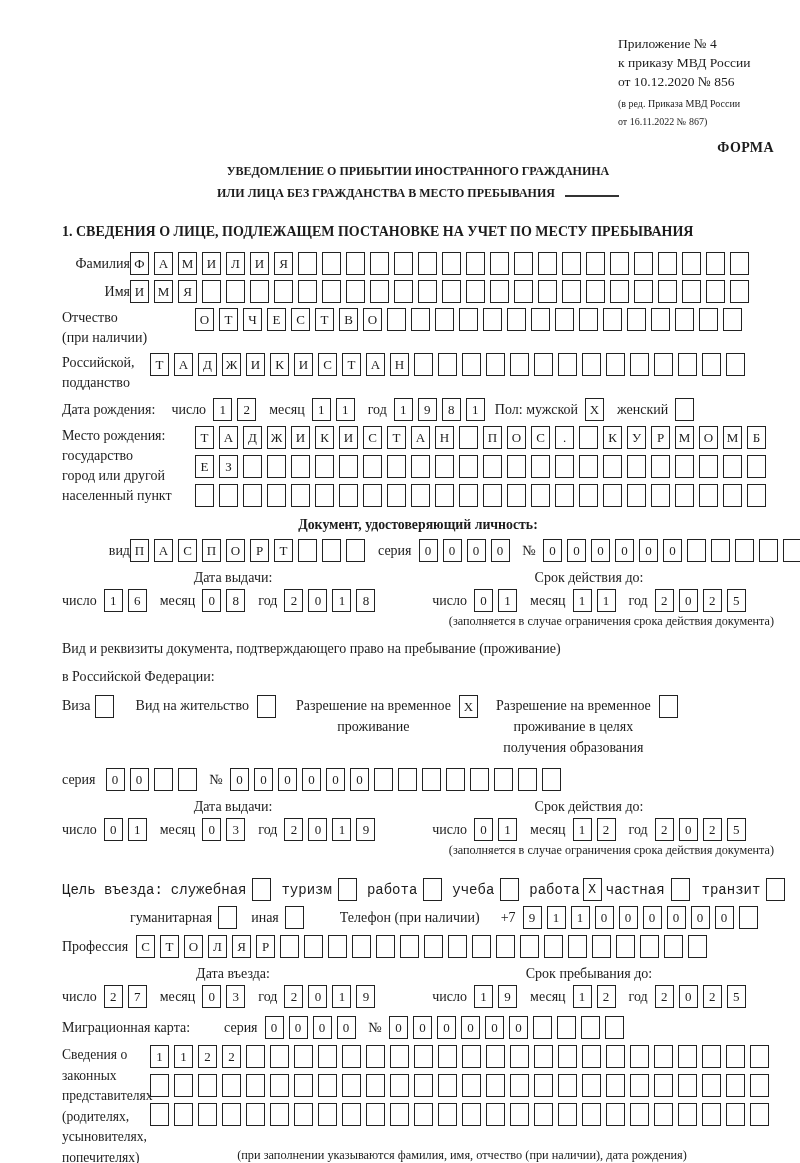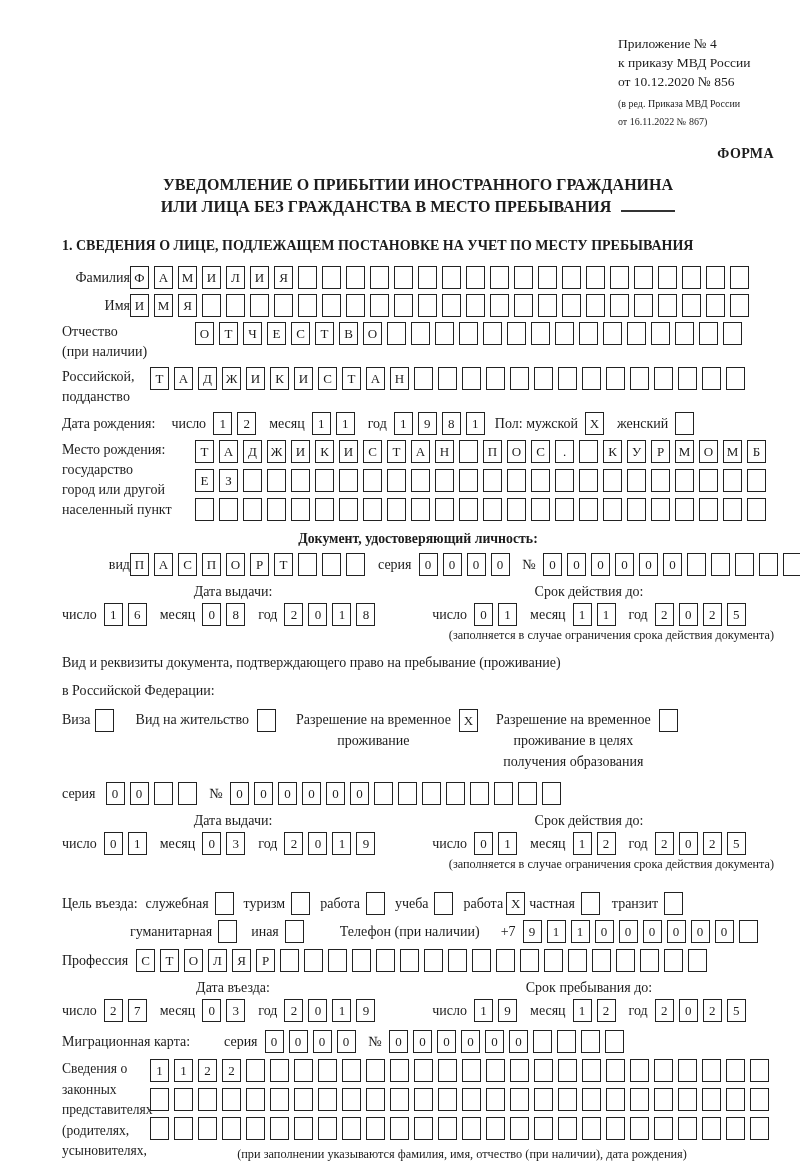--- a/index.html
+++ b/index.html
@@ -9,23 +9,23 @@
     color:#1c1c1c;
     font-family:"Liberation Serif","DejaVu Serif",serif;
     font-size:14px;
   }
   .page { padding:34px 26px 0 62px; }
 
   
   .hdr { margin-left:556px; font-size:13.5px; line-height:19px; }
   .hdr .sm { font-size:10px; line-height:17.5px; }
   .hdr .sm.first { margin-top:4px; }
-  .forma { font-weight:700; text-align:right; margin-top:16px; font-size:14px; letter-spacing:.4px; }
-
-  .title { margin-top:12px; text-align:center; font-weight:700; font-size:16px; line-height:22px; }
+  .forma { font-weight:700; text-align:right; margin-top:10px; font-size:14px; letter-spacing:.4px; }
+
+  .title { margin-top:4px; text-align:center; font-weight:700; font-size:12px; line-height:22px; }
   .blank { display:inline-block; width:54px; height:5px; border-bottom:2.2px solid #333; margin-left:10px; }
   .sech { margin-top:20px; margin-bottom:12px; font-weight:700; font-size:14px; }
 
   
   .frow { display:flex; align-items:center; margin-bottom:5px; }
   .frow.top { align-items:flex-start; }
   .lbl { flex:none; line-height:20px; }
   .w68 { width:68px;text-align:right; } .w88 { width:88px; } .w133 { width:133px; }
 
   .cells { display:inline-flex; gap:5px; flex:none; }
@@ -55,21 +55,21 @@
   .cbtext { line-height:21px; }
   .tcenter { text-align:center; }
   .cbitem .cells { margin-left:8px; margin-top:0; }
 
   .pitem { display:flex; align-items:center; flex:none; }
   .pitem .cells { margin-left:6px; }
 
   .guard { display:flex; align-items:flex-start; margin-top:6px; }
   .glabels { width:88px; flex:none; line-height:20.5px; font-size:13.6px; white-space:nowrap; }
   .grows .cells { margin-bottom:6px; }
-  .gnote { font-size:12.3px; text-align:center; margin-top:1px; }
+  .gnote { font-size:12.3px; text-align:center; margin-top:16px; }
 </style>
 </head>
 <body>
 
 <div class="page">
 
   <div class="hdr">
     <div>Приложение № 4</div>
     <div>к приказу МВД России</div>
     <div>от 10.12.2020 № 856</div>
@@ -525,21 +525,21 @@
             <span class="cell">2</span>
             <span class="cell">0</span>
             <span class="cell">2</span>
             <span class="cell">5</span>
           </span>
       </div>
     </div>
   </div>
   <div class="dnote">(заполняется в случае ограничения срока действия документа)</div>
 
-  <div class="frow" style="margin-top:20px;">
+  <div class="frow" style="margin-top:20px;font-family:Liberation Mono, monospace;">
     <span class="lbl">Цель въезда:</span>
     <span class="pitem" style="margin-left:8px">
         <span>служебная</span>
         <span class="cells">
           <span class="cell"></span>
         </span>
       </span>
     <span class="pitem" style="margin-left:10px">
         <span>туризм</span>
         <span class="cells">

